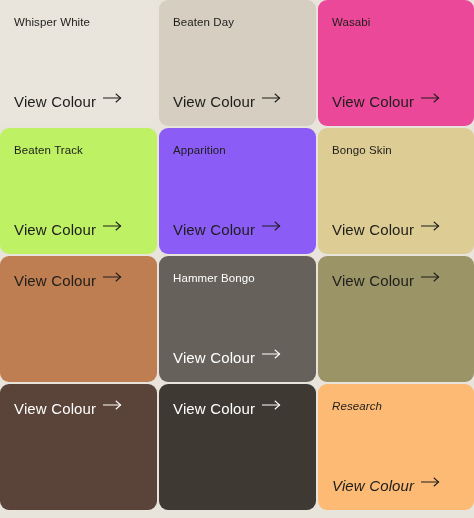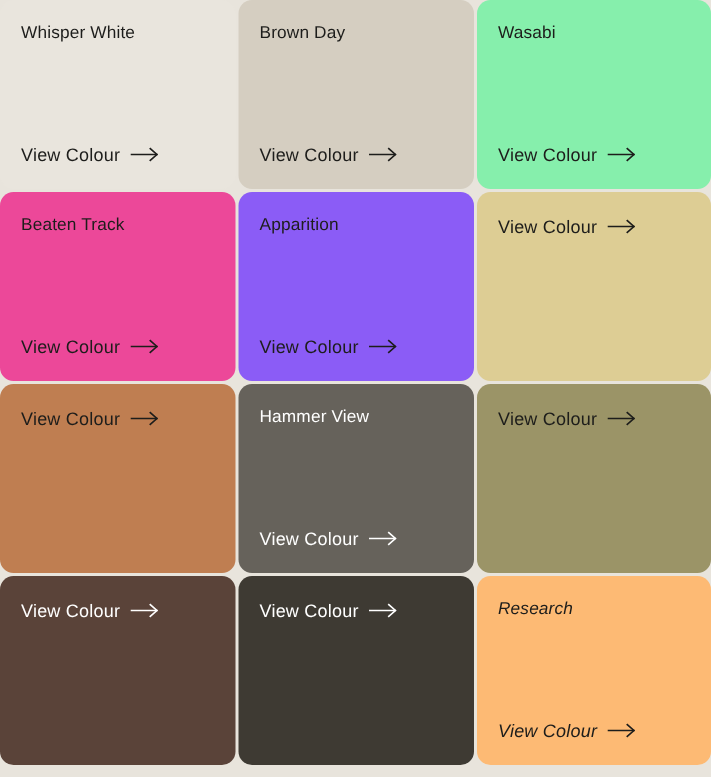--- a/index.html
+++ b/index.html
@@ -39,23 +39,23 @@
   }
   .swatch-name {
     font-size: 11.5px;
     line-height: 1.2;
     font-weight: 400;
     letter-spacing: 0.1px;
     margin: 0;
   }
   .swatch-cta {
     display: inline-flex;
-    align-items: center;
+    align-items: flex-start;
     gap: 7px;
-    font-size: 12px;
+    font-size: 15px;
     letter-spacing: 0.15px;
     margin-bottom: 2px;
     white-space: nowrap;
   }
   .swatch-cta .cta-label {
     display: inline-block;
   }
   .arrow-icon {
     display: inline-flex;
     align-items: center;
@@ -82,44 +82,44 @@
         <span class="cta-label">View Colour</span>
         <span class="arrow-icon">
           <svg width="19" height="10" viewBox="0 0 19 10" fill="none" stroke-width="1.1" stroke-linecap="square" stroke-linejoin="miter">
             <path d="M0.5 5H17.5"></path>
             <path d="M13.2 1.1L17.6 5L13.2 8.9"></path>
           </svg>
         </span>
       </div>
     </div>
     <div class="swatch-card tone-dark" style="background: rgb(213, 206, 193);">
-      <div class="swatch-name">Brown Day</div>
-      <div class="swatch-cta">
-        <span class="cta-label">View Colour</span>
-        <span class="arrow-icon">
-          <svg width="19" height="10" viewBox="0 0 19 10" fill="none" stroke-width="1.1" stroke-linecap="square" stroke-linejoin="miter">
-            <path d="M0.5 5H17.5"></path>
-            <path d="M13.2 1.1L17.6 5L13.2 8.9"></path>
-          </svg>
-        </span>
-      </div>
-    </div>
-    <div class="swatch-card tone-dark" style="background: #86efac;">
+      <div class="swatch-name">Beaten Day</div>
+      <div class="swatch-cta">
+        <span class="cta-label">View Colour</span>
+        <span class="arrow-icon">
+          <svg width="19" height="10" viewBox="0 0 19 10" fill="none" stroke-width="1.1" stroke-linecap="square" stroke-linejoin="miter">
+            <path d="M0.5 5H17.5"></path>
+            <path d="M13.2 1.1L17.6 5L13.2 8.9"></path>
+          </svg>
+        </span>
+      </div>
+    </div>
+    <div class="swatch-card tone-dark" style="background: #ec4899;">
       <div class="swatch-name">Wasabi</div>
       <div class="swatch-cta">
         <span class="cta-label">View Colour</span>
         <span class="arrow-icon">
           <svg width="19" height="10" viewBox="0 0 19 10" fill="none" stroke-width="1.1" stroke-linecap="square" stroke-linejoin="miter">
             <path d="M0.5 5H17.5"></path>
             <path d="M13.2 1.1L17.6 5L13.2 8.9"></path>
           </svg>
         </span>
       </div>
     </div>
-    <div class="swatch-card tone-dark" style="background: #ec4899;">
+    <div class="swatch-card tone-dark" style="background: #bef264;">
       <div class="swatch-name">Beaten Track</div>
       <div class="swatch-cta">
         <span class="cta-label">View Colour</span>
         <span class="arrow-icon">
           <svg width="19" height="10" viewBox="0 0 19 10" fill="none" stroke-width="1.1" stroke-linecap="square" stroke-linejoin="miter">
             <path d="M0.5 5H17.5"></path>
             <path d="M13.2 1.1L17.6 5L13.2 8.9"></path>
           </svg>
         </span>
       </div>
@@ -130,20 +130,21 @@
         <span class="cta-label">View Colour</span>
         <span class="arrow-icon">
           <svg width="19" height="10" viewBox="0 0 19 10" fill="none" stroke-width="1.1" stroke-linecap="square" stroke-linejoin="miter">
             <path d="M0.5 5H17.5"></path>
             <path d="M13.2 1.1L17.6 5L13.2 8.9"></path>
           </svg>
         </span>
       </div>
     </div>
     <div class="swatch-card tone-dark" style="background: rgb(221, 205, 148);">
+      <div class="swatch-name">Bongo Skin</div>
       <div class="swatch-cta">
         <span class="cta-label">View Colour</span>
         <span class="arrow-icon">
           <svg width="19" height="10" viewBox="0 0 19 10" fill="none" stroke-width="1.1" stroke-linecap="square" stroke-linejoin="miter">
             <path d="M0.5 5H17.5"></path>
             <path d="M13.2 1.1L17.6 5L13.2 8.9"></path>
           </svg>
         </span>
       </div>
     </div>
@@ -152,21 +153,21 @@
         <span class="cta-label">View Colour</span>
         <span class="arrow-icon">
           <svg width="19" height="10" viewBox="0 0 19 10" fill="none" stroke-width="1.1" stroke-linecap="square" stroke-linejoin="miter">
             <path d="M0.5 5H17.5"></path>
             <path d="M13.2 1.1L17.6 5L13.2 8.9"></path>
           </svg>
         </span>
       </div>
     </div>
     <div class="swatch-card tone-light" style="background: rgb(102, 98, 91);">
-      <div class="swatch-name">Hammer View</div>
+      <div class="swatch-name">Hammer Bongo</div>
       <div class="swatch-cta">
         <span class="cta-label">View Colour</span>
         <span class="arrow-icon">
           <svg width="19" height="10" viewBox="0 0 19 10" fill="none" stroke-width="1.1" stroke-linecap="square" stroke-linejoin="miter">
             <path d="M0.5 5H17.5"></path>
             <path d="M13.2 1.1L17.6 5L13.2 8.9"></path>
           </svg>
         </span>
       </div>
     </div>

